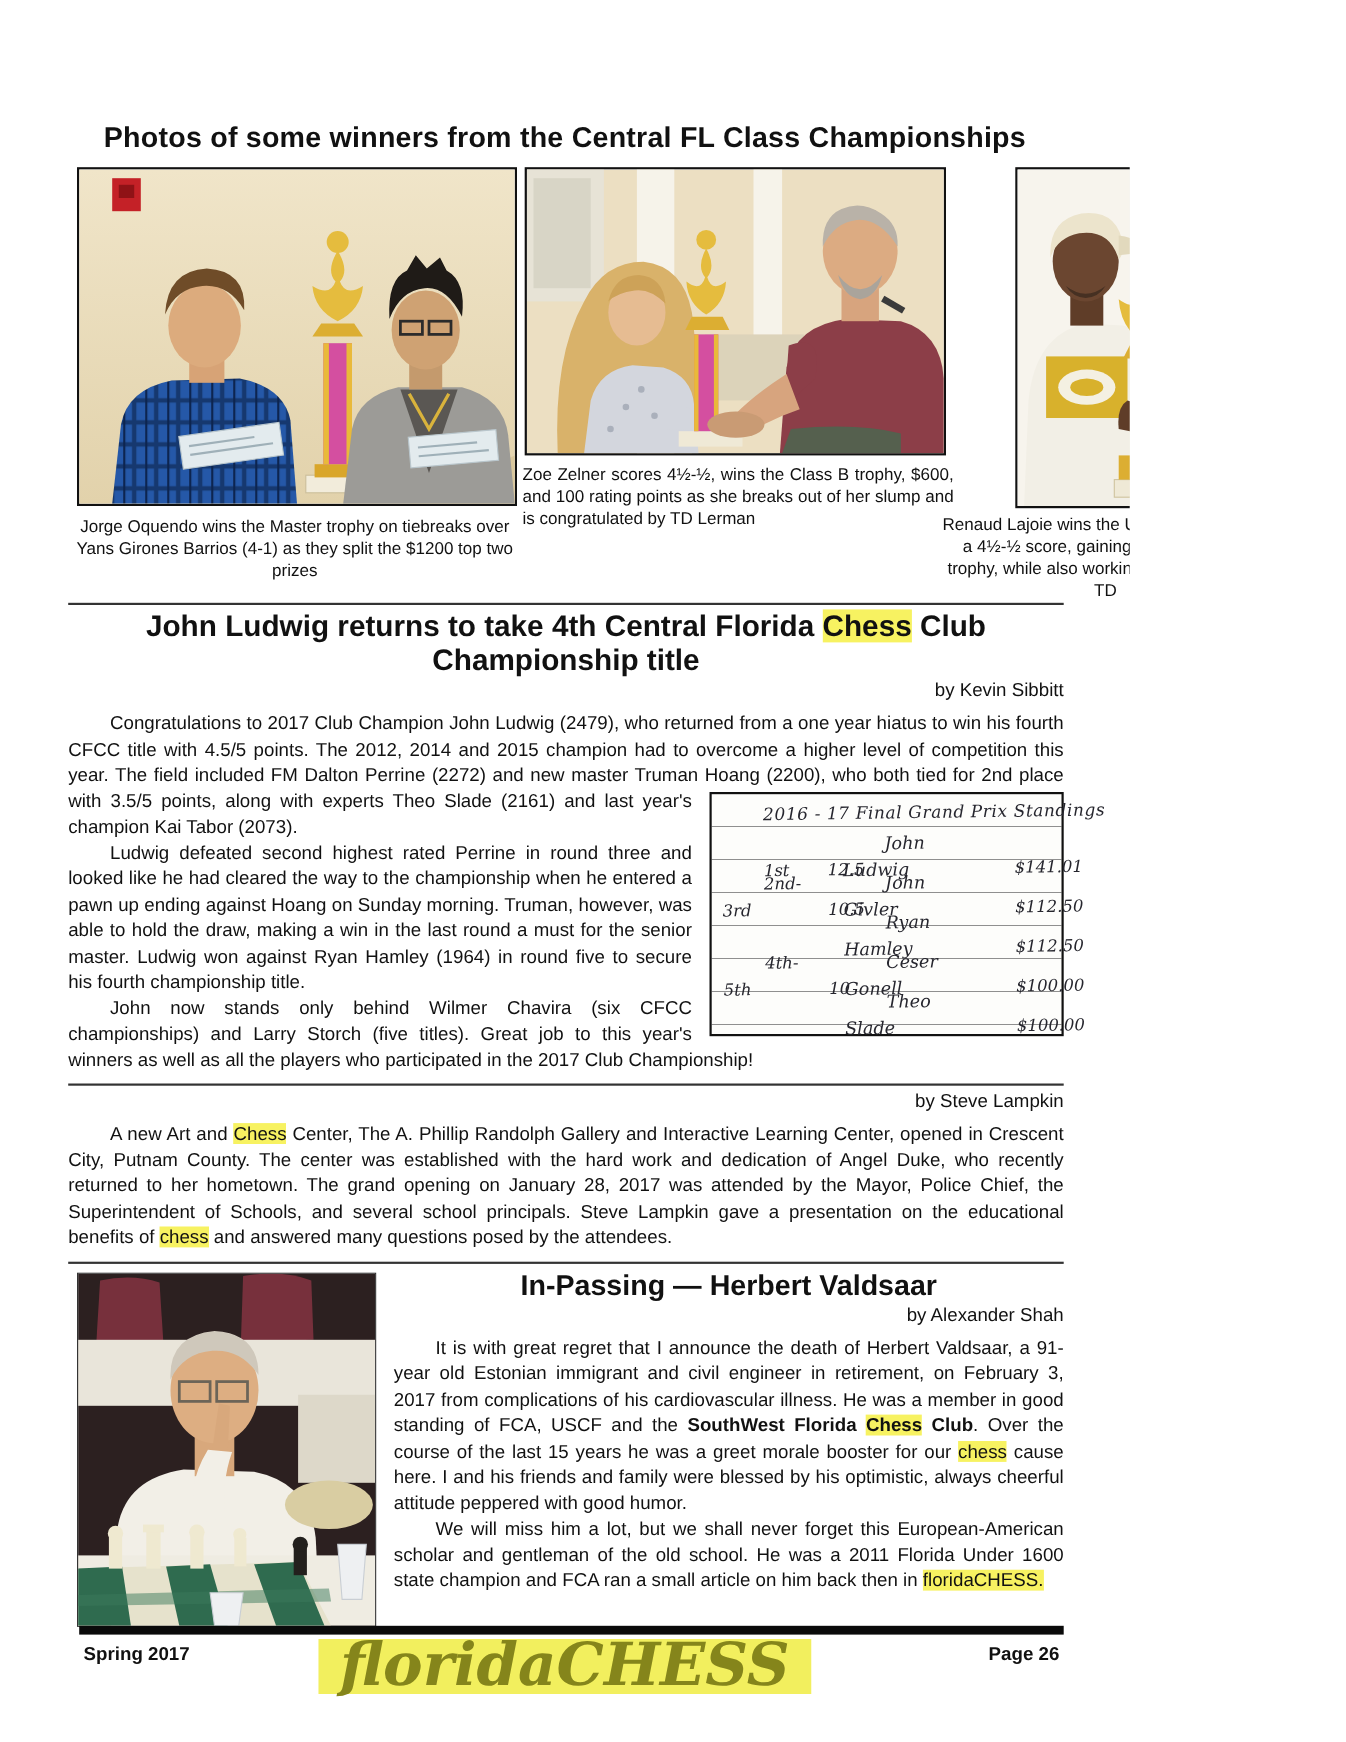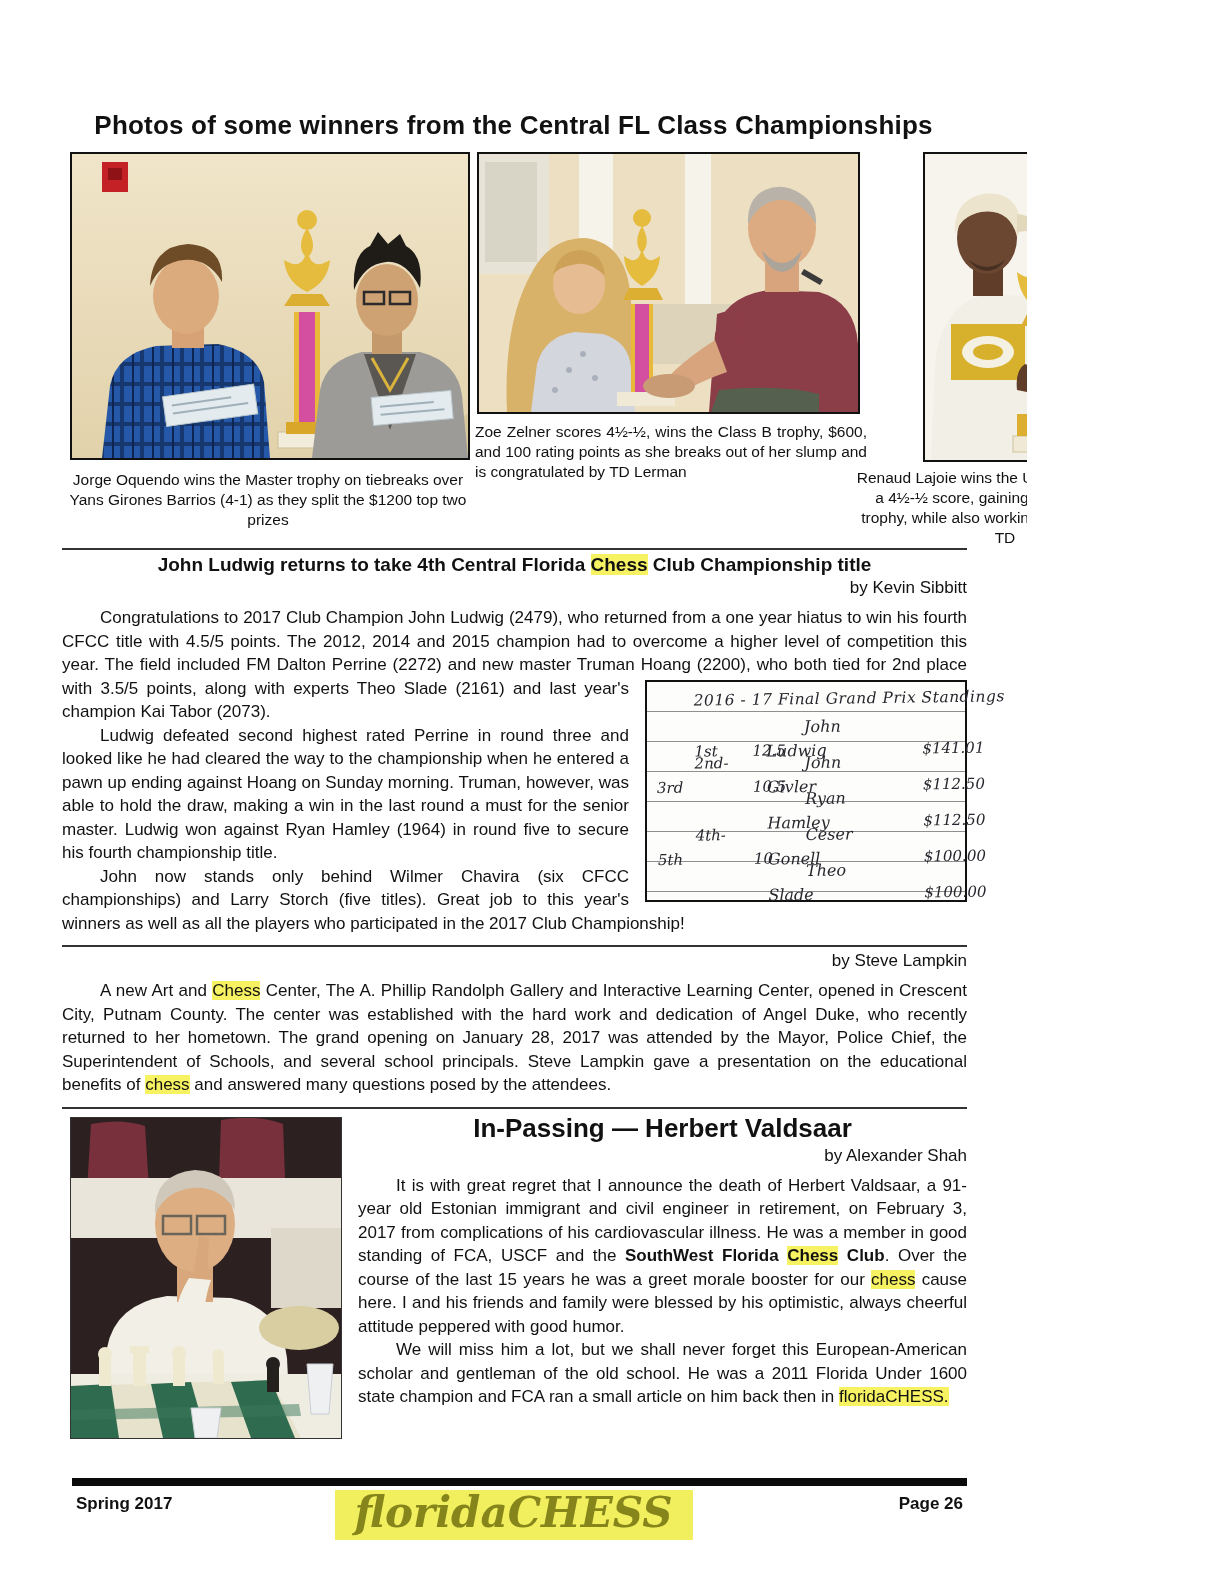--- a/index.html
+++ b/index.html
@@ -14,21 +14,21 @@
   .ph1{left:70px;top:2px;width:400px;height:308px;}
   .ph2{left:477px;top:2px;width:383px;height:262px;}
   .ph3{left:923px;top:2px;width:163px;height:310px;}
   .caption{position:absolute;font-weight:normal;font-size:15.5px;line-height:20px;}
   .cap1{left:62px;top:320px;width:412px;text-align:center;}
   .cap2{left:475px;top:272px;width:392px;text-align:justify;}
   .cap3{left:852px;top:318px;width:306px;text-align:center;}
   
   .articles{position:absolute;top:548px;left:62px;right:60px;}
   .rule{border:0;border-top:2px solid #333;margin:0 0 4px 0;}
-  .headline{text-align:center;font-size:19px;font-weight:bold;margin:4px 0 2px 0;}
+  .headline{text-align:center;font-size:27px;font-weight:bold;margin:4px 0 2px 0;}
   .byline{text-align:right;font-size:17px;margin:0 0 8px 0;}
   .body-p{font-size:17px;line-height:23.5px;text-align:justify;margin:0;}
   .indent{text-indent:38px;}
   .hl{background:#f7f261;}
   .b{font-weight:bold;}
   .sect{margin-bottom:10px;}
   
   .gp-card{display:block;float:right;width:322px;height:222px;margin:3px 0 6px 16px;
            border:2px solid #111;background:
            repeating-linear-gradient(to bottom,#fdfdfb 0px,#fdfdfb 29px,#8f8f8f 29px,#8f8f8f 30px);
@@ -48,21 +48,21 @@
             border:1px solid #333;box-sizing:border-box;}
   .sect3 .headline{font-size:26px;}
   
   .footer{position:absolute;top:1478px;left:0;right:0;height:80px;}
   .footer-bar{position:absolute;top:0;left:72px;right:60px;height:8px;background:#0a0a0a;}
   .footer-season{position:absolute;left:76px;top:16px;font-weight:bold;font-size:17px;}
   .footer-page{position:absolute;right:64px;top:16px;font-weight:bold;font-size:17px;}
   .footer-logo{position:absolute;left:50%;transform:translateX(-50%);top:12px;
                background:#f2ef5e;color:#85851b;padding:0 20px 4px 20px;
                font-family:"DejaVu Serif",serif;font-style:italic;font-weight:bold;
-               font-size:42px;line-height:46px;}
+               font-size:54px;line-height:46px;}
   svg{display:block;}
 </style>
 </head>
 <body>
 
 <div class="page">
 
   <div class="main-title">Photos of some winners from the Central FL Class Championships</div>
 
   <div class="photo-row">

